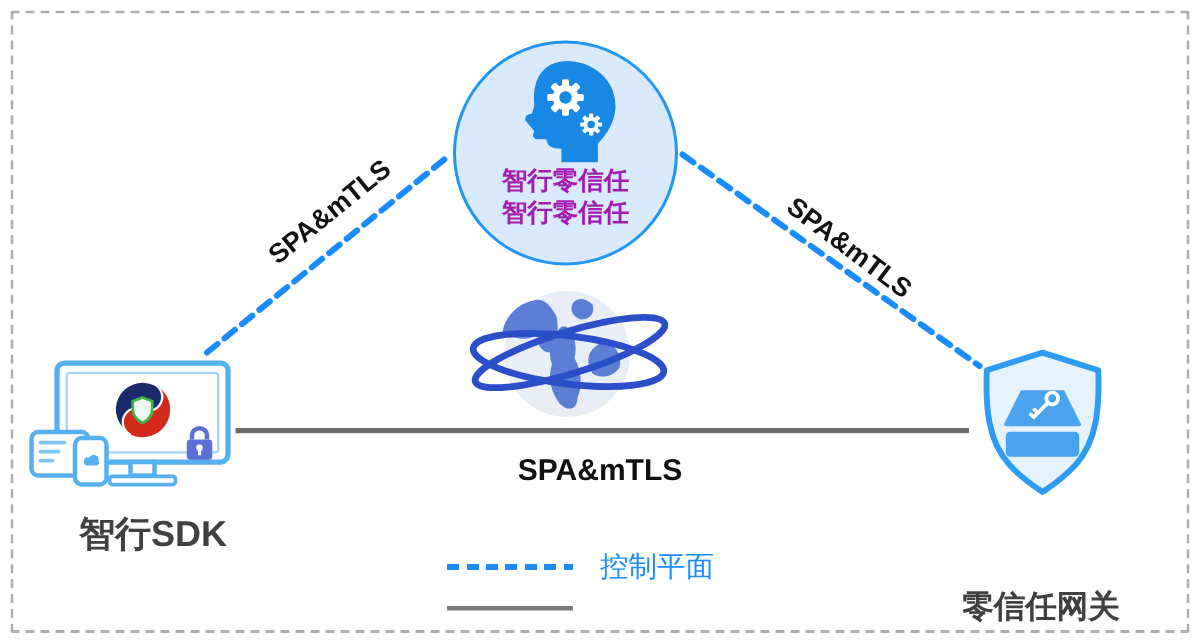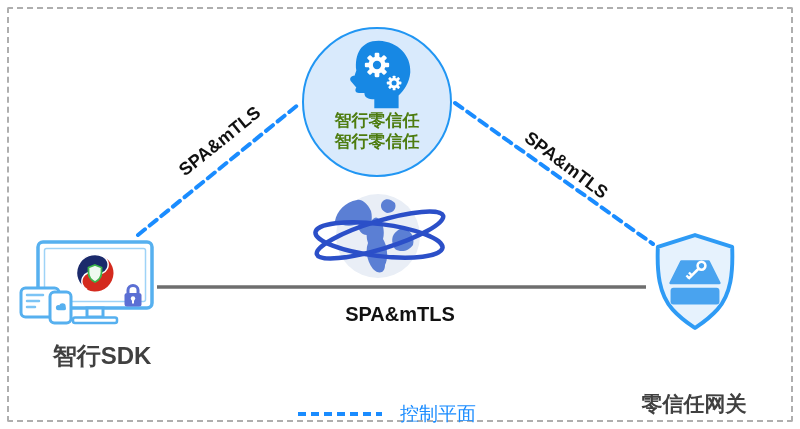--- a/index.html
+++ b/index.html
@@ -12,35 +12,35 @@
     border:2.5px dashed #aeaeae;border-radius:2px;pointer-events:none;
   }
   .abs{position:absolute;}
   
   .brain-circle{
     left:302px;top:27px;width:146px;height:146px;border-radius:50%;
     background:#d9eafc;border:2.5px solid #2196f3;
     display:flex;flex-direction:column;align-items:center;
   }
   .brain-circle svg{margin-top:9px;}
-  .brain-text{font-size:17px;font-weight:700;color:#4d7c0f;line-height:1.25;text-align:center;}
+  .brain-text{font-size:17px;font-weight:700;color:#a21caf;line-height:1.25;text-align:center;}
   
   .link-label{
     font-size:18px;font-weight:600;color:#111;text-align:center;white-space:nowrap;
   }
   .label-left{left:152px;top:131px;width:136px;transform:rotate(-39deg);}
   .label-right{left:498px;top:155px;width:136px;transform:rotate(37deg);}
   .label-center{left:320px;top:303px;width:160px;font-size:20px;}
   
   .node-caption{font-weight:600;color:#404040;text-align:center;white-space:nowrap;}
   .sdk-caption{left:28px;top:340px;width:148px;font-size:24px;}
   .gw-caption{left:632px;top:346px;width:124px;font-size:21px;margin-top:44px;}
   
   .legend{left:298px;top:367px;display:flex;flex-direction:column;gap:7px;}
-  .legend-row{display:flex;align-items:center;height:21px;margin-top:36px;}
+  .legend-row{display:flex;align-items:center;height:21px;}
   .swatch{width:84px;flex:0 0 84px;}
   .swatch-dashed{height:4px;background:repeating-linear-gradient(90deg,#1a8cff 0 8px,transparent 8px 13px);}
   .swatch-solid{height:3px;background:#7a7a7a;}
   .legend-label{margin-left:18px;font-size:19px;color:#1a8cff;font-weight:500;white-space:nowrap;}
 </style>
 </head>
 <body>
 
 <div id="canvas">
 

